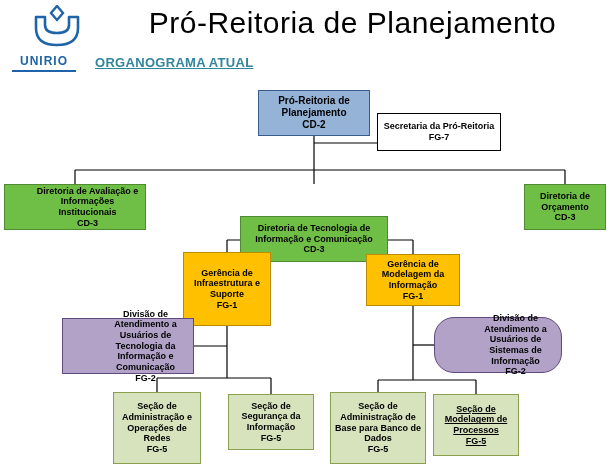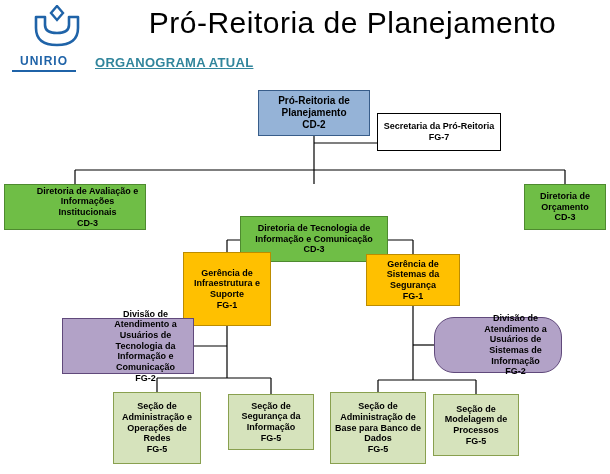--- a/index.html
+++ b/index.html
@@ -105,21 +105,21 @@
     <span>Diretoria de Orçamento</span>
     <span class="grade">CD-3</span>
   </div>
 
   <div class="box orange" style="left:183px; top:252px; width:88px; height:74px;">
     <span>Gerência de Infraestrutura e Suporte</span>
     <span class="grade">FG-1</span>
   </div>
 
   <div class="box orange" style="left:366px; top:254px; width:94px; height:52px;">
-    <span>Gerência de Sistemas da Segurança</span>
+    <span>Gerência de Modelagem da Informação</span>
     <span class="grade">FG-1</span>
   </div>
 
   <div class="box purple" style="left:62px; top:318px; width:132px; height:56px;">
     <span>Divisão de Atendimento a Usuários de Tecnologia da Informação e Comunicação</span>
     <span class="grade">FG-2</span>
   </div>
 
   <div class="box purple" style="left:434px; top:317px; width:128px; height:56px;border-radius:20px;">
     <span>Divisão de Atendimento a Usuários de Sistemas de Informação</span>
@@ -134,18 +134,18 @@
   <div class="box lgreen" style="left:228px; top:394px; width:86px; height:56px;">
     <span>Seção de Segurança da Informação</span>
     <span class="grade">FG-5</span>
   </div>
 
   <div class="box lgreen" style="left:330px; top:392px; width:96px; height:72px;">
     <span>Seção de Administração de Base para Banco de Dados</span>
     <span class="grade">FG-5</span>
   </div>
 
-  <div class="box lgreen" style="left:433px; top:394px; width:86px; height:62px;">
+  <div class="box lgreen" style="left:433px; top:394px; width:86px; height:62px;text-decoration:underline;">
     <span>Seção de Modelagem de Processos</span>
     <span class="grade">FG-5</span>
   </div>
 
 </div>
 
 </body></html>

